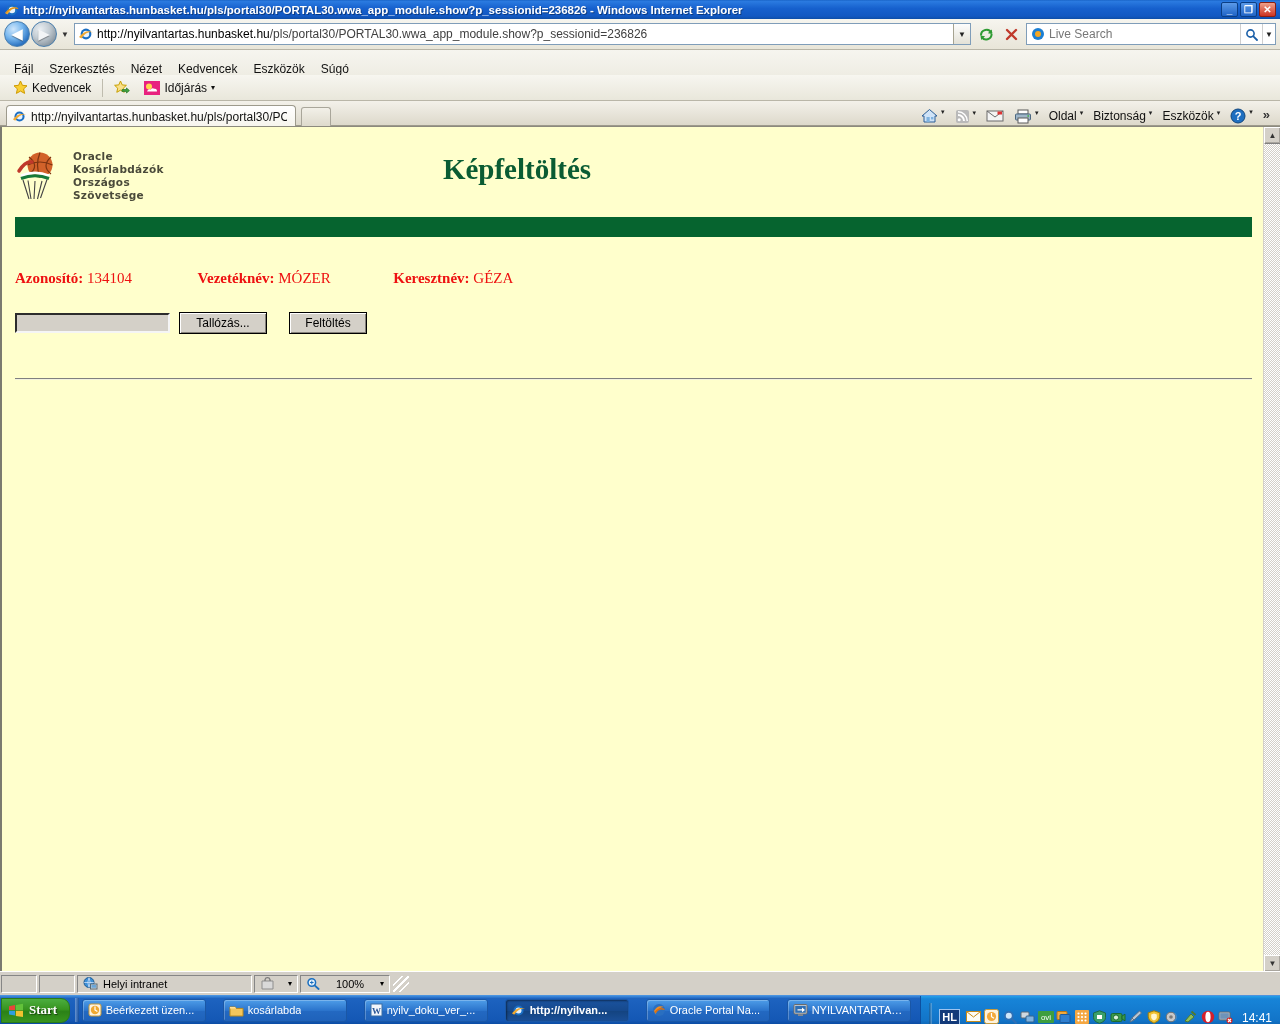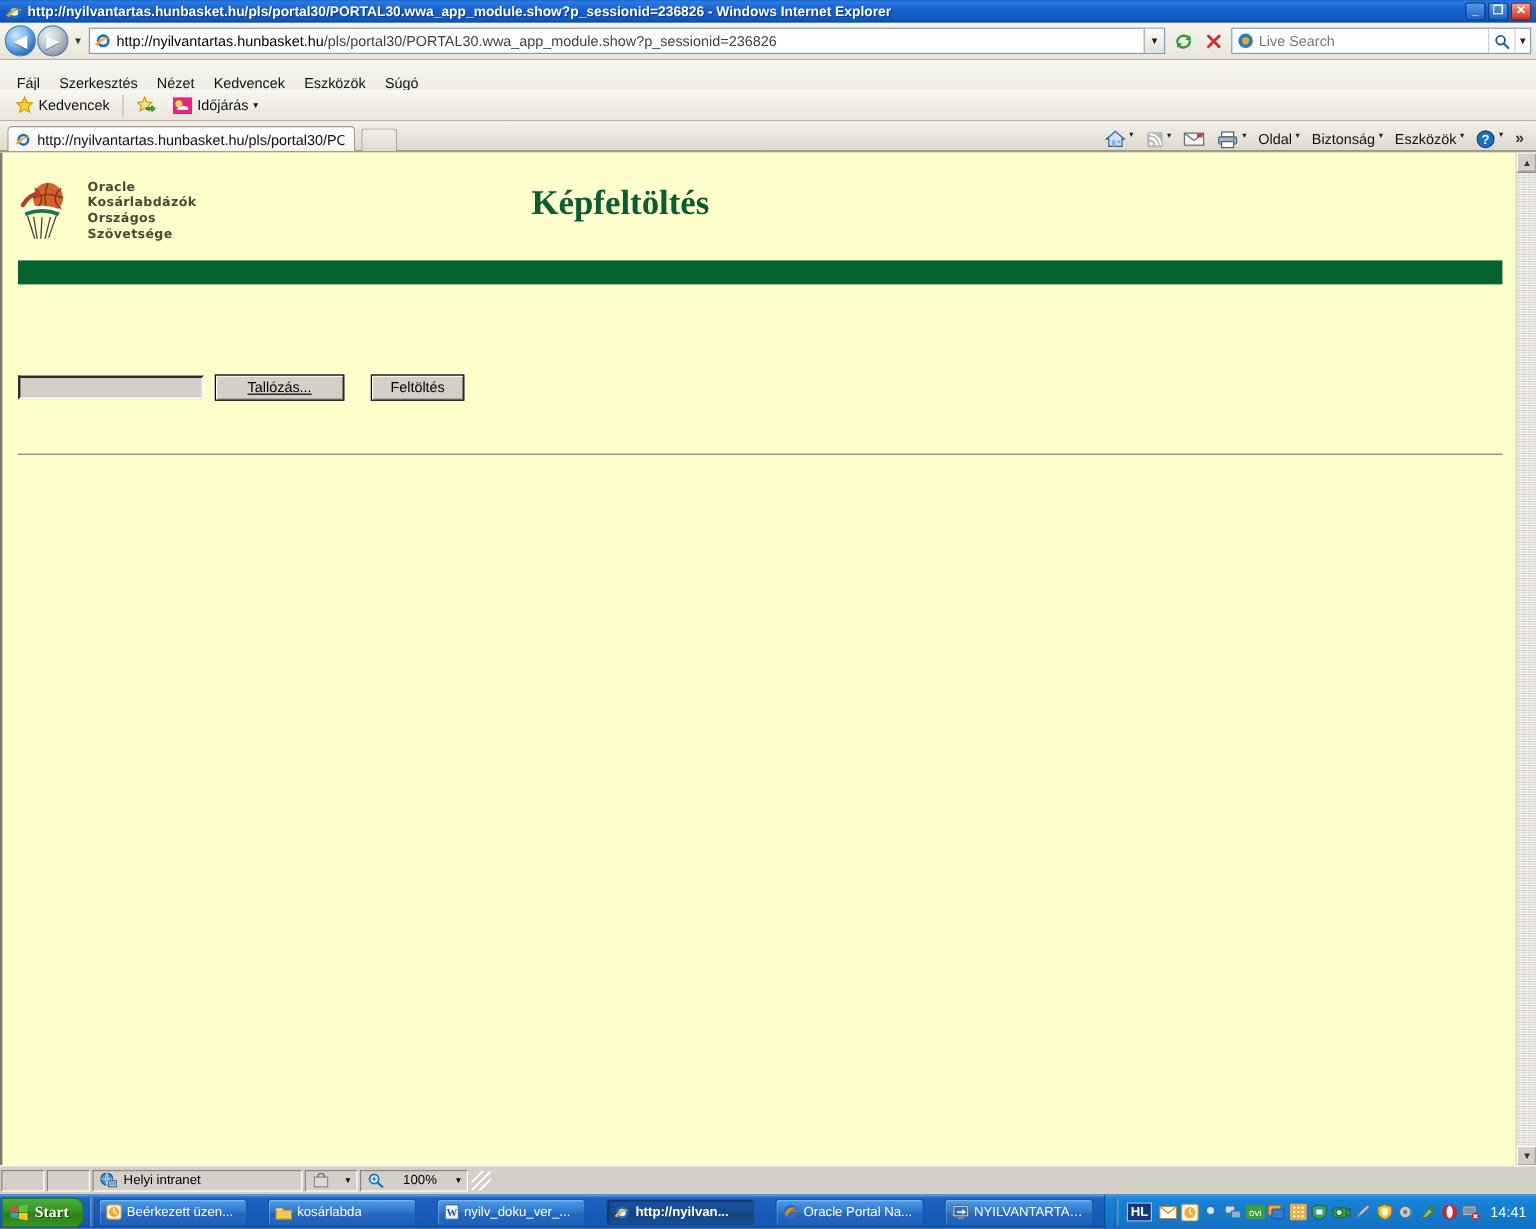--- a/index.html
+++ b/index.html
@@ -205,21 +205,21 @@
     border-right-color:#f5f5f5; border-bottom-color:#f5f5f5;
   }
   .btn95 {
     height:22px; background:#d4d0c8;
     border: 1px solid #000;
     box-shadow: inset 1px 1px 0 #fff, inset -1px -1px 0 #85817a;
     font-family:"Liberation Sans", sans-serif; font-size:12px; color:#000;
     display:flex; align-items:center; justify-content:center;
     padding: 0 10px;
   }
-  .btn-browse { margin-left:9px; width:108px;text-decoration:underline; }
+  .btn-browse { margin-left:9px; width:88px; }
   .btn-upload { margin-left:22px; width:78px; }
   .hr-line {
     position:absolute; left:13px; top:251px; width:1237px; height:2px;
     background:#808080;
     border-bottom:1px solid #f3f3dd;
   }
 
   
   .pscroll {
     position:absolute; right:0; top:0; width:17px; height:845px;
@@ -290,21 +290,21 @@
     display:flex; align-items:center; gap:4px; padding: 0 5px;
     color:#fff; font-size:11px; white-space:nowrap; overflow:hidden;
     box-shadow: inset 1px 1px 0 rgba(255,255,255,.25);
   }
   .taskitem.active {
     background: linear-gradient(to bottom,#1b539f,#16498d 50%,#13437f 51%,#1a4f97);
     box-shadow: inset 1px 1px 2px rgba(0,0,0,.45);
   }
   .taskitem .ti-label { overflow:hidden; text-overflow:ellipsis; }
   .tray {
-    display:flex; align-items:center; gap:2px; height:29px;
+    display:flex; align-items:flex-end; gap:2px; height:29px;
     background: linear-gradient(to bottom,#25a0e8 0%,#1784d8 10%,#1274c8 85%,#0f66b4 100%);
     padding: 0 6px 0 8px; margin-left:auto;
     border-left: 1px solid #0d4f9f;
   }
   .tray-sep { width:3px; height:22px; background: linear-gradient(to right, rgba(0,0,0,.25), rgba(255,255,255,.3)); margin-right:5px;}
   .tray-ico { width:16px; height:16px; display:flex; align-items:center; justify-content:center; font-size:11px; }
   .tray-clock { color:#fff; font-size:12px; margin-left:6px; margin-right:2px; }
   .hl-badge {
     background:#123a7a; color:#fff; font-size:11px; font-weight:bold;
     padding: 1px 2px; border:1px solid #9ec4f0; margin-right:4px;
@@ -525,20 +525,30 @@
           <span>Kosárlabdázók</span><br>
           <span>Országos</span><br>
           <span>Szövetsége</span>
         </span>
       </div>
 
       <div class="page-title">Képfeltöltés</div>
 
       <div class="greenbar"></div>
 
+      <div class="info-row">
+        <span class="lbl">Azonosító:</span>
+        <span class="val">134104</span>
+        <span class="gap1"></span>
+        <span class="lbl">Vezetéknév:</span>
+        <span class="val">MÓZER</span>
+        <span class="gap2"></span>
+        <span class="lbl">Keresztnév:</span>
+        <span class="val">GÉZA</span>
+      </div>
 
       <div class="upload-row">
         <span class="file-field"></span>
         <span class="btn95 btn-browse">Tallózás...</span>
         <span class="btn95 btn-upload">Feltöltés</span>
       </div>
 
       <div class="hr-line"></div>
     </div>
 

